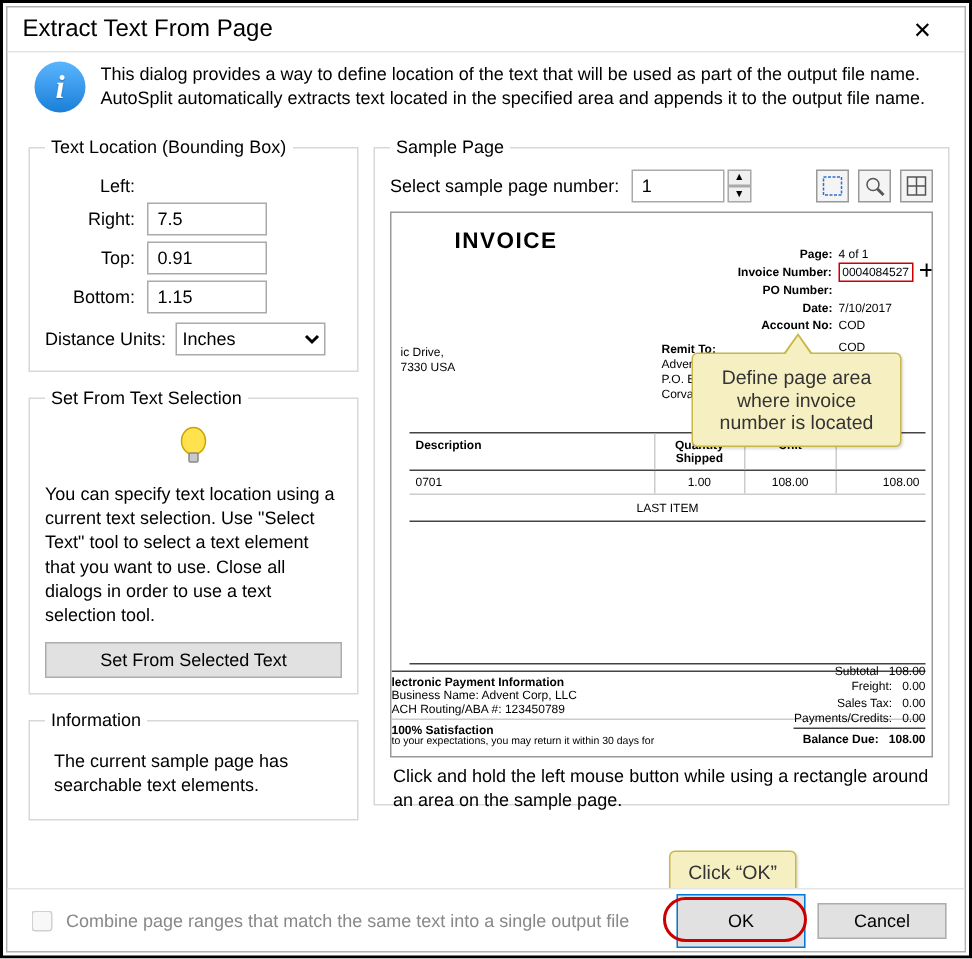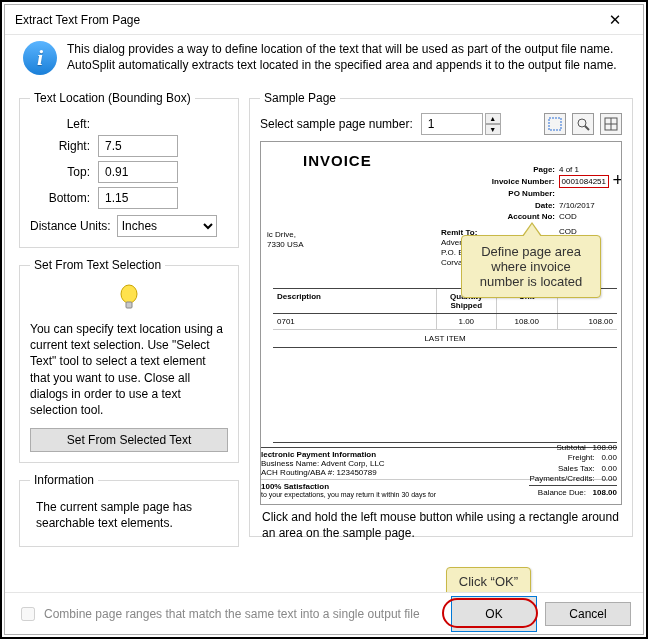--- a/index.html
+++ b/index.html
@@ -1,21 +1,21 @@
 <!DOCTYPE html>
 <html><head>
 <meta charset="utf-8">
 <style>
   * { box-sizing: border-box; }
   html, body { margin: 0; padding: 0; }
   body { font-family: "Segoe UI", Tahoma, sans-serif; font-size: 12px; color: #000; background: #fff; }
   .outer { width: 648px; height: 639px; border: 2px solid #000; position: relative; background: #fff; }
   .win { width: 640px; height: 631px; margin: 2px; border: 1px solid #b0b0b0; background: #fff; position: relative; overflow: hidden; }
   .titlebar { height: 30px; display: flex; align-items: center; justify-content: space-between; padding: 0 8px 0 10px; border-bottom: 1px solid #e5e5e5; }
-  .titlebar .title { font-size: 12px; }
+  .titlebar .title { font-size: 16px; }
   .close-x { width: 40px; text-align: center; font-size: 15px; cursor: pointer; }
   .body { display: flex; padding: 8px 10px 4px 14px; gap: 10px; }
   .info-row { display: flex; gap: 10px; padding: 6px 14px 8px 18px; align-items: flex-start; }
   .info-icon { width: 34px; height: 34px; border-radius: 50%; background: linear-gradient(#5bb5ff,#1a7fd8); display:flex; align-items:center; justify-content:center; color:#fff; font-style: italic; font-family: Georgia, serif; font-size: 22px; font-weight: bold; text-shadow: 0 1px 1px rgba(0,0,0,0.3); flex: 0 0 34px; }
   .info-text { font-size: 12px; line-height: 1.35; color: #000; }
   fieldset { border: 1px solid #d8d8d8; margin: 0 0 10px 0; padding: 8px 10px 10px 10px; }
   legend { font-size: 12px; padding: 0 4px; color:#000; }
   .left-col { width: 220px; flex: 0 0 220px; }
   .right-col { flex: 1 1 auto; }
   .row { display: flex; align-items: center; margin: 4px 0; }
@@ -178,21 +178,21 @@
           </span>
         </div>
 
         <div class="preview">
           <div class="preview-inner">
             <div class="inv-head">
               <div class="inv-title">INVOICE</div>
             </div>
             <div class="meta">
               <div><span class="lbl">Page:</span><span class="val">4  of  1</span></div>
-              <div><span class="lbl">Invoice Number:</span><span class="val inv-num-box">0001084251</span></div>
+              <div><span class="lbl">Invoice Number:</span><span class="val inv-num-box">0004084527</span></div>
               <div><span class="lbl">PO Number:</span><span class="val"></span></div>
               <div><span class="lbl">Date:</span><span class="val">7/10/2017</span></div>
               <div><span class="lbl">Account No:</span><span class="val">COD</span></div>
               <div style="margin-top:4px;"><span class="val">COD</span></div>
             </div>
             <span class="crosshair">+</span>
 
             <div class="addr-block">
               <div>ic Drive,</div>
               <div>7330 USA</div>
@@ -230,21 +230,21 @@
                   <div style="border-top:1px solid #ccc; margin-top:2px; padding-top:2px; font-weight:bold">100% Satisfaction</div>
                   <div style="font-size:7px">to your expectations, you may return it within 30 days for</div>
                 </div>
               </div>
             </div>
             <div class="totals">
               <div><span>Subtotal</span>&nbsp;&nbsp;&nbsp;<span>108.00</span></div>
               <div><span>Freight:</span>&nbsp;&nbsp;&nbsp;<span>0.00</span></div>
               <div><span>Sales Tax:</span>&nbsp;&nbsp;&nbsp;<span>0.00</span></div>
               <div><span>Payments/Credits:</span>&nbsp;&nbsp;&nbsp;<span>0.00</span></div>
-              <div class="bl"><span style="font-weight:normal">Balance Due:</span>&nbsp;&nbsp;&nbsp;<span style="font-weight:bold">108.00</span></div>
+              <div class="bl"><span style="font-weight:bold">Balance Due:</span>&nbsp;&nbsp;&nbsp;<span style="font-weight:bold">108.00</span></div>
             </div>
           </div>
         </div>
 
         <div class="hint-text">Click and hold the left mouse button while using a rectangle around an area on the sample page.</div>
       </fieldset>
     </div>
   </div>
 
   <div class="callout define">Define page area where invoice number is located</div>

